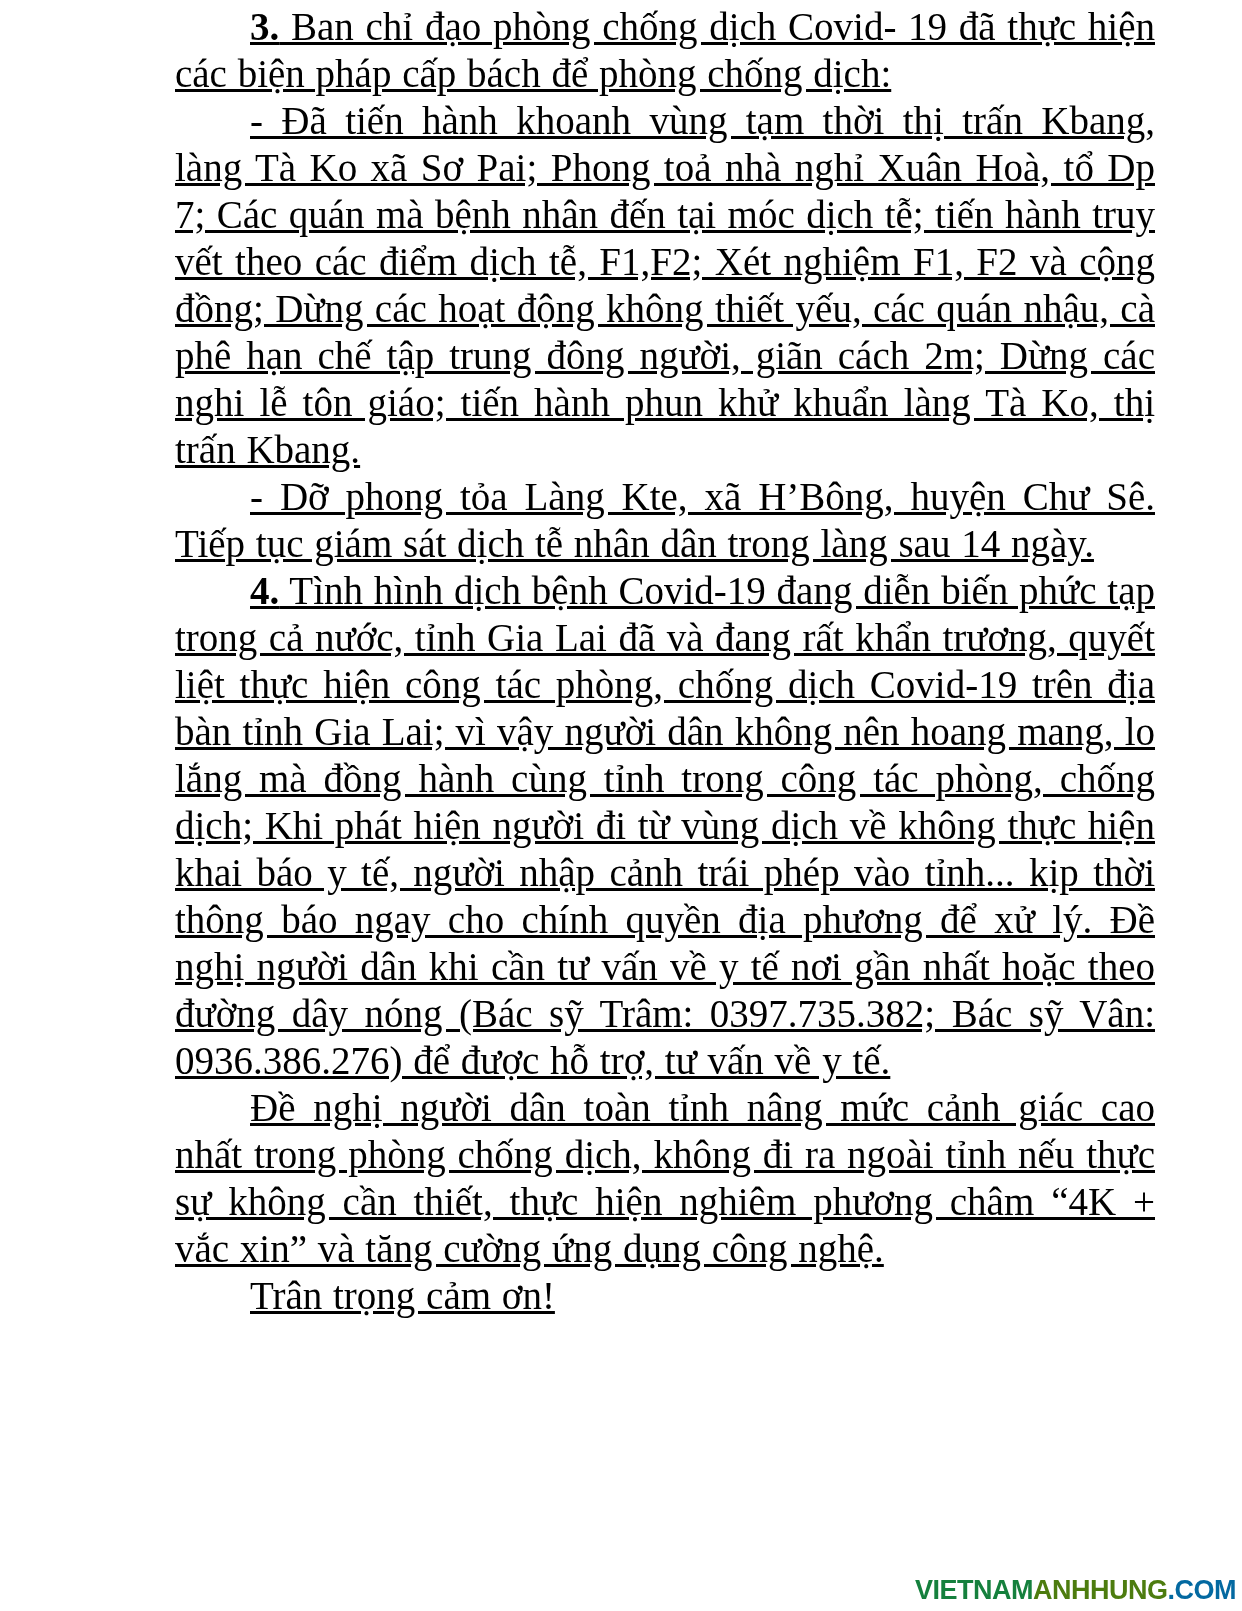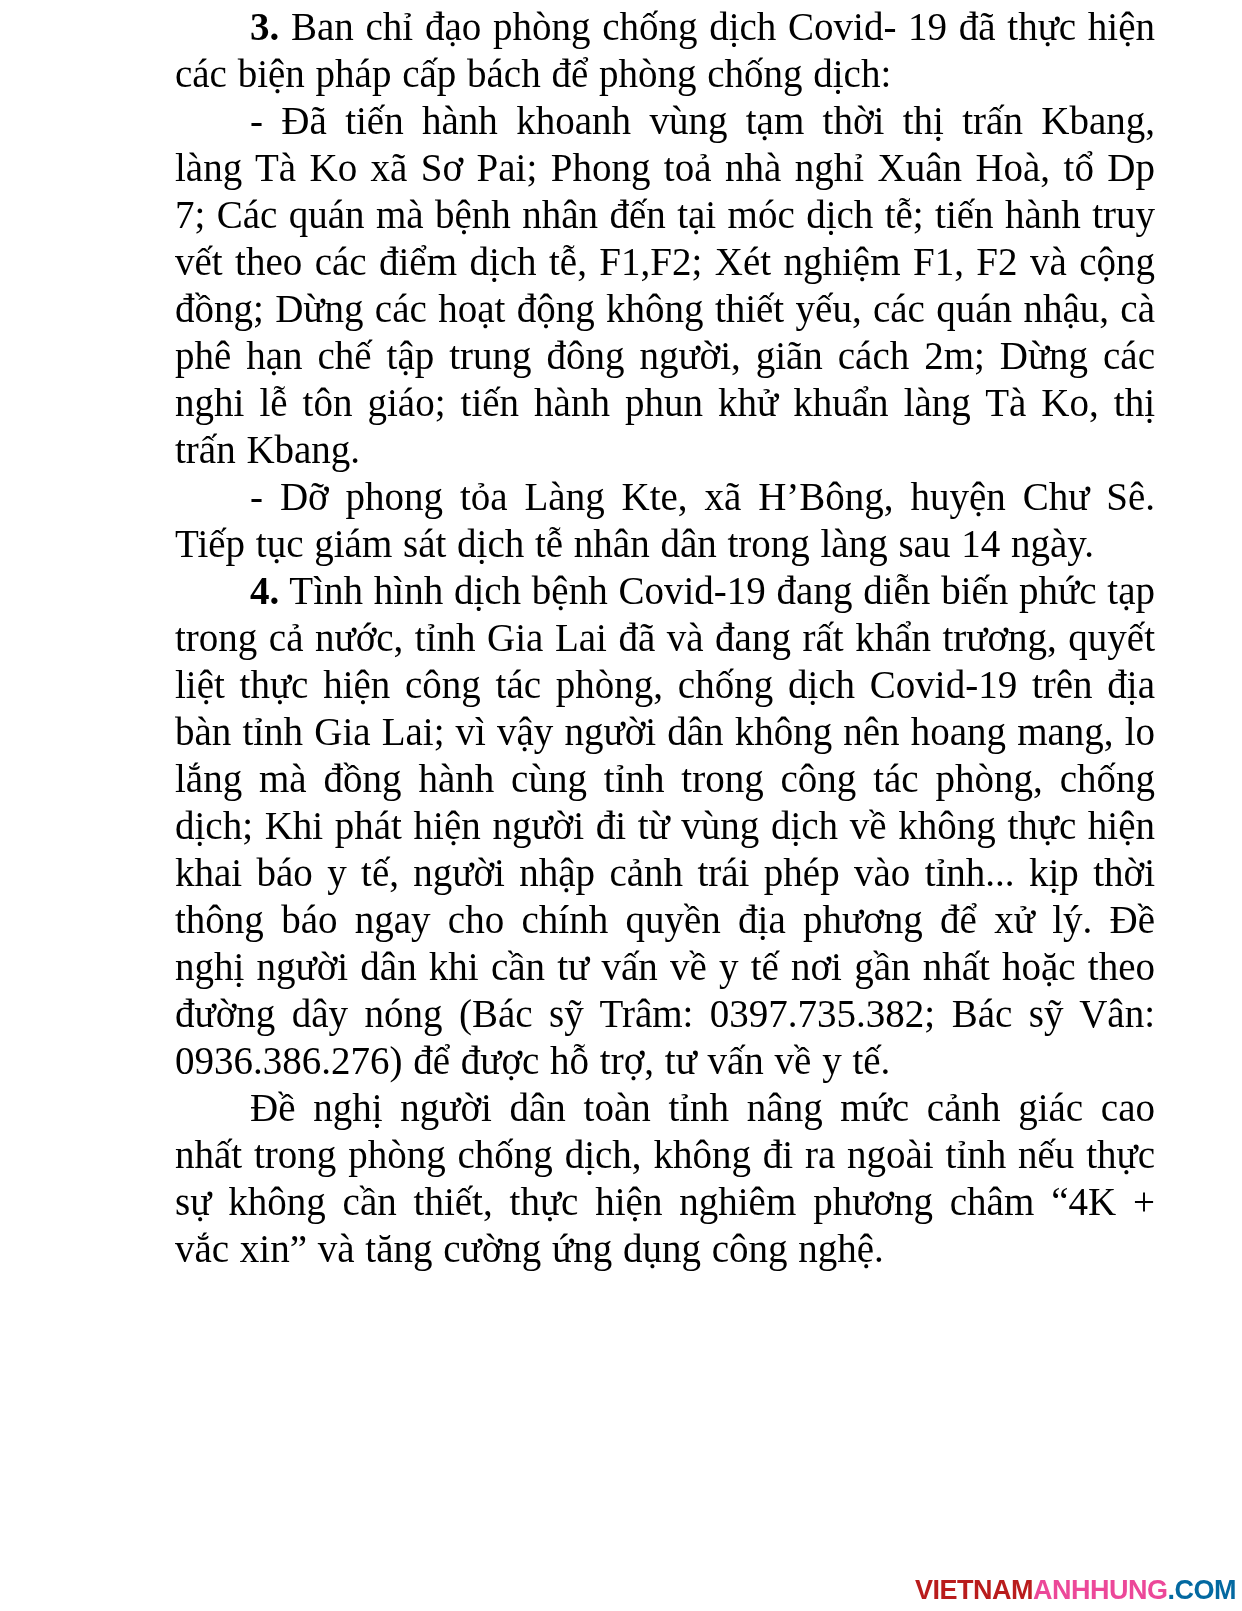--- a/index.html
+++ b/index.html
@@ -22,20 +22,21 @@
     font-family: "Liberation Serif", "DejaVu Serif", serif;
     font-size: 39px;
     line-height: 47px;
     text-align: justify;
     word-spacing: 1px;
   }
   .doc-body p {
     margin: 0;
     padding: 0;
     text-indent: 75px;
+    text-decoration: underline;
   }
   .doc-body b.para-num {
     font-weight: bold;
   }
   .watermark {
     position: absolute;
     right: 6px;
     bottom: 5px;
     font-family: "Liberation Sans", "DejaVu Sans", sans-serif;
     font-weight: 800;
@@ -47,15 +48,16 @@
 </style>
 </head>
 <body>
 
 <main class="doc-body">
     <p><b class="para-num">3.</b><span> Ban chỉ đạo phòng chống dịch Covid- 19 đã thực hiện các biện pháp cấp bách để phòng chống dịch:</span></p>
     <p><span>- Đã tiến hành khoanh vùng tạm thời thị trấn Kbang, làng Tà Ko xã Sơ Pai; Phong toả nhà nghỉ Xuân Hoà, tổ Dp 7; Các quán mà bệnh nhân đến tại móc dịch tễ; tiến hành truy vết theo các điểm dịch tễ, F1,F2; Xét nghiệm F1, F2 và cộng đồng; Dừng các hoạt động không thiết yếu, các quán nhậu, cà phê hạn chế tập trung đông người, giãn cách 2m; Dừng các nghi lễ tôn giáo; tiến hành phun khử khuẩn làng Tà Ko, thị trấn Kbang.</span></p>
     <p><span>- Dỡ phong tỏa Làng Kte, xã H’Bông, huyện Chư Sê. Tiếp tục giám sát dịch tễ nhân dân trong làng sau 14 ngày.</span></p>
     <p><b class="para-num">4.</b><span> Tình hình dịch bệnh Covid-19 đang diễn biến phức tạp trong cả nước, tỉnh Gia Lai đã và đang rất khẩn trương, quyết liệt thực hiện công tác phòng, chống dịch Covid-19 trên địa bàn tỉnh Gia Lai; vì vậy người dân không nên hoang mang, lo lắng mà đồng hành cùng tỉnh trong công tác phòng, chống dịch; Khi phát hiện người đi từ vùng dịch về không thực hiện khai báo y tế, người nhập cảnh trái phép vào tỉnh... kịp thời thông báo ngay cho chính quyền địa phương để xử lý. Đề nghị người dân khi cần tư vấn về y tế nơi gần nhất hoặc theo đường dây nóng (Bác sỹ Trâm: 0397.735.382; Bác sỹ Vân: 0936.386.276) để được hỗ trợ, tư vấn về y tế.</span></p>
     <p><span>Đề nghị người dân toàn tỉnh nâng mức cảnh giác cao nhất trong phòng chống dịch, không đi ra ngoài tỉnh nếu thực sự không cần thiết, thực hiện nghiêm phương châm “4K + vắc xin” và tăng cường ứng dụng công nghệ.</span></p>
+    <p><span>Trân trọng cảm ơn!</span></p>
   </main>
 
-<div class="watermark"><span style="color: #b91c1c;">VIETNAM</span><span style="color: #ec4899; text-align: center;">ANHHUNG</span><span style="color: #0369a1;">.COM</span></div>
+<div class="watermark"><span style="color: #15803d;">VIETNAM</span><span style="color: #4d7c0f; text-align: center;">ANHHUNG</span><span style="color: #0369a1;">.COM</span></div>
 
 </body></html>

